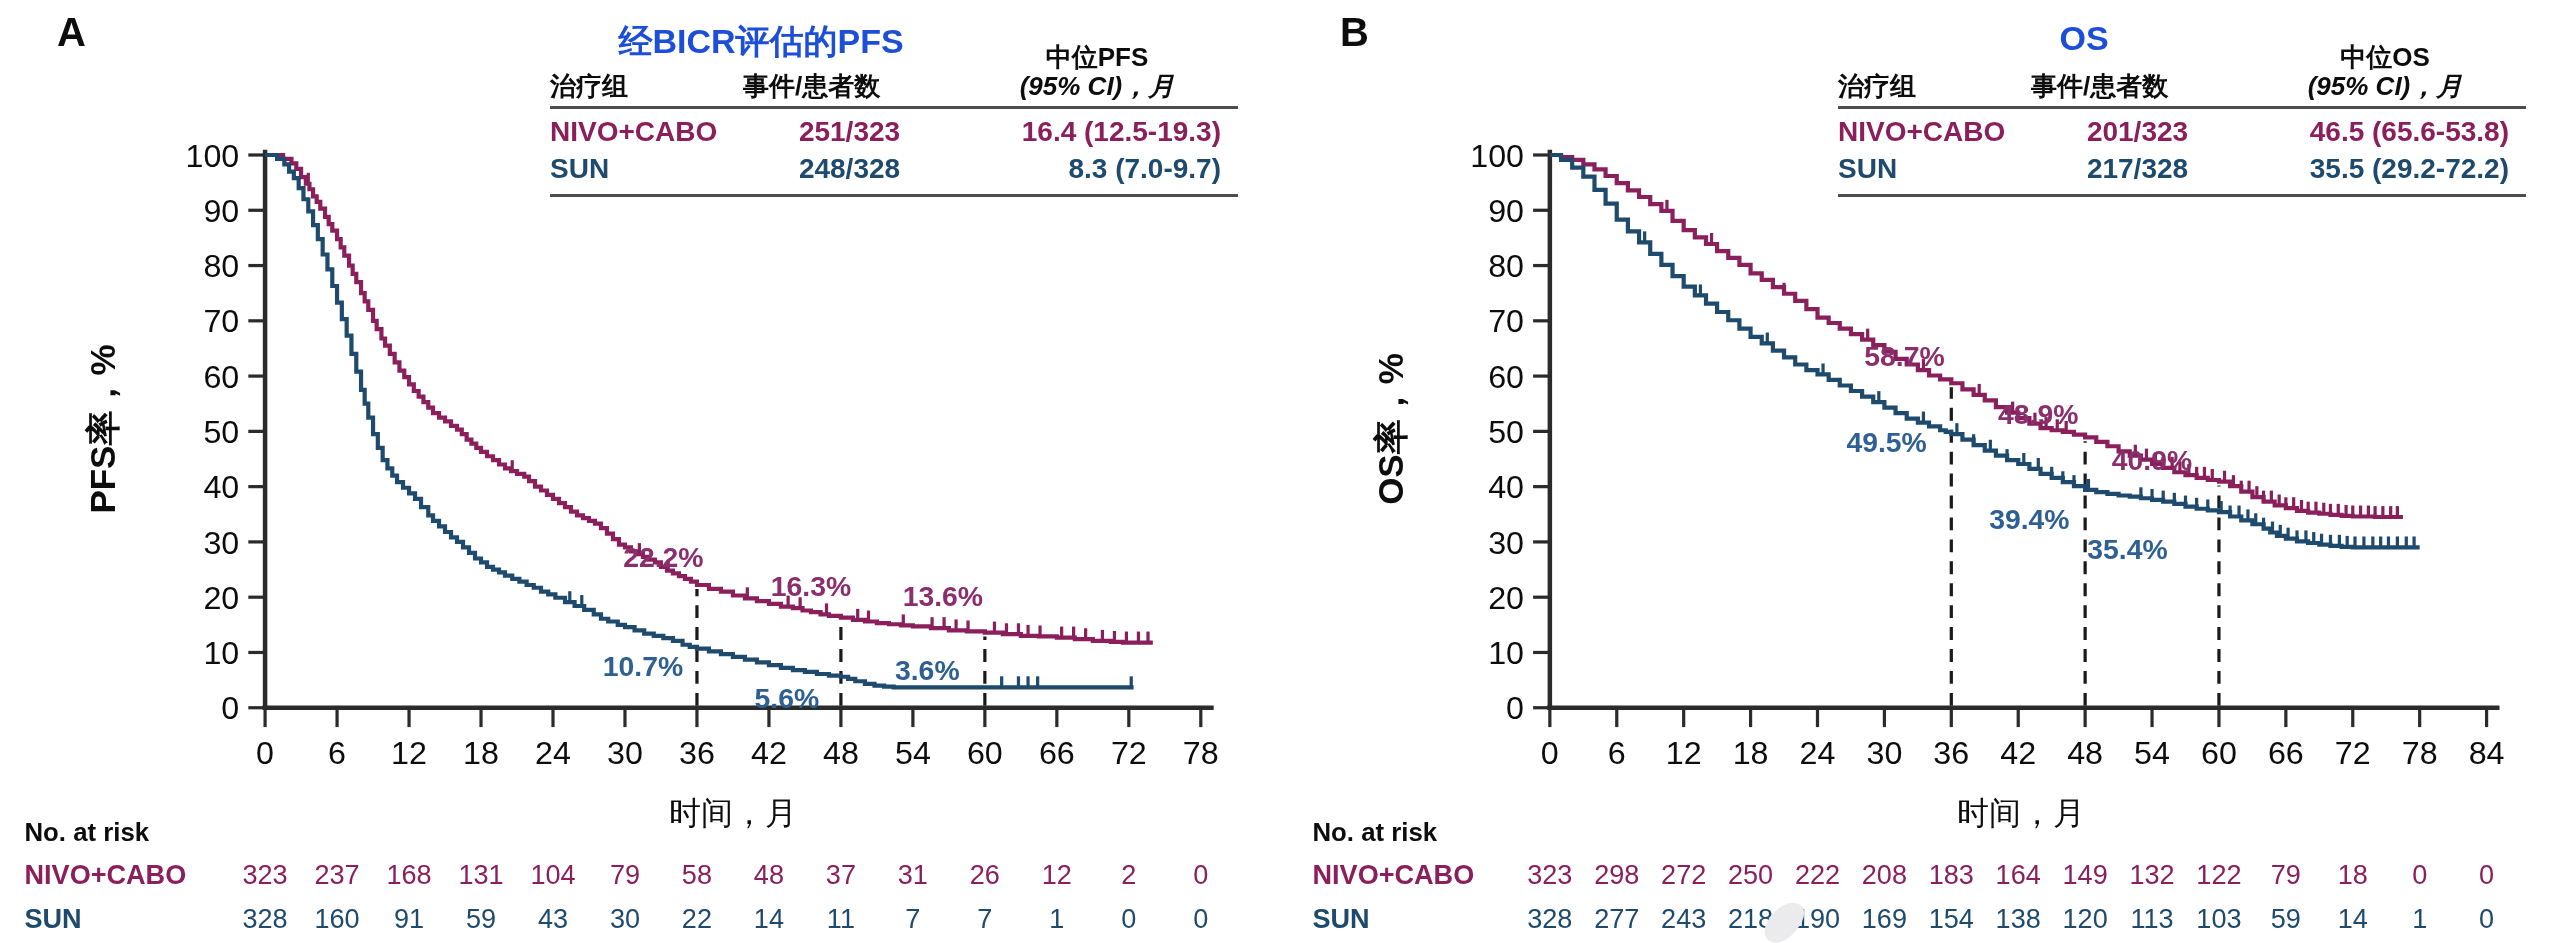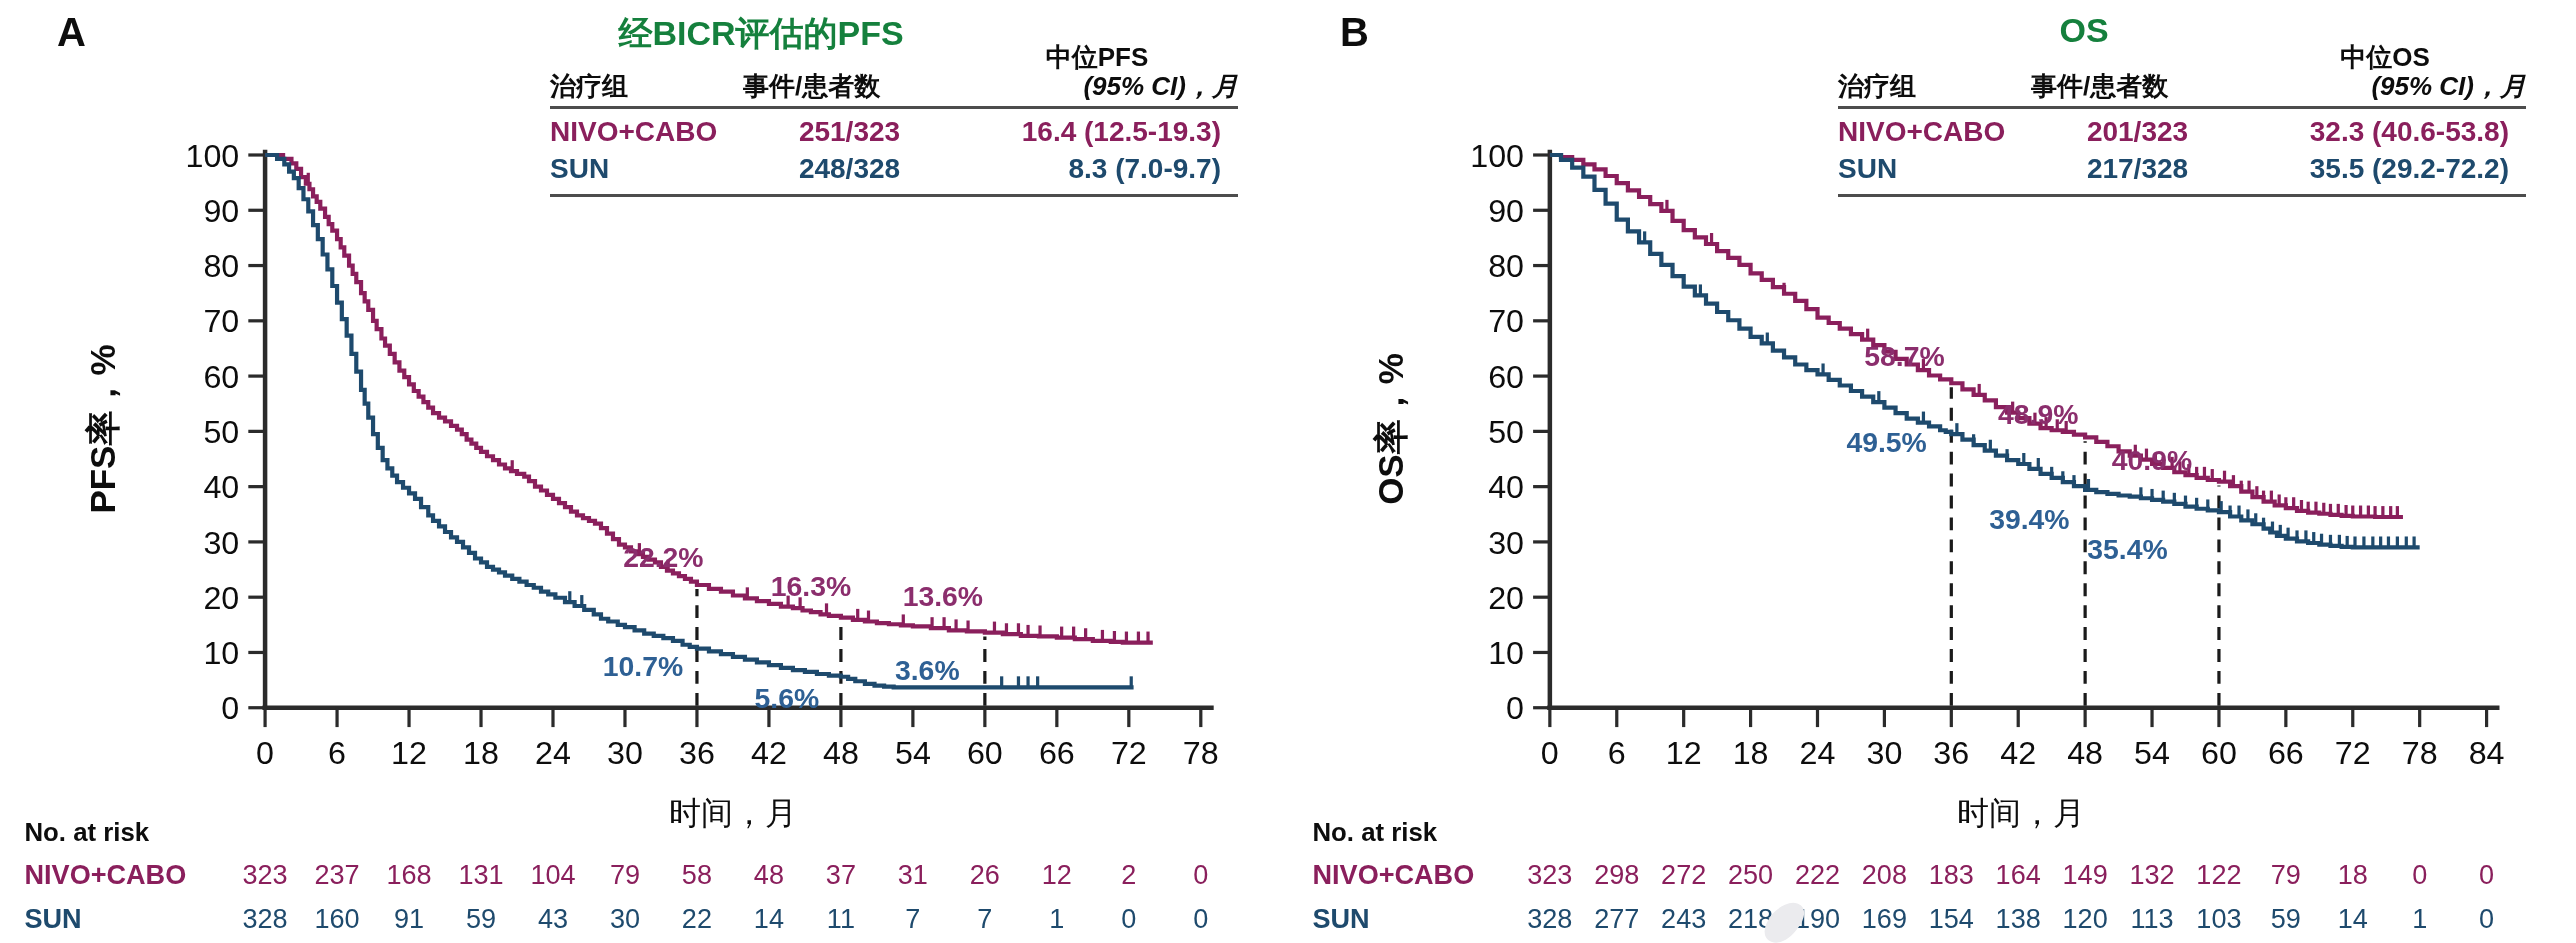--- a/index.html
+++ b/index.html
@@ -3,33 +3,33 @@
 <meta charset="utf-8">
 <style>
   html,body{margin:0;padding:0;background:#fff;}
   .canvas{position:relative;width:2576px;height:944px;background:#ffffff;overflow:hidden;
           font-family:"Liberation Sans","DejaVu Sans",sans-serif;color:#111;}
   .panel{position:absolute;top:0;width:1288px;height:944px;}
   #panel-0{left:0;} #panel-1{left:1288px;}
   .km-svg{position:absolute;left:0;top:0;width:1288px;height:944px;}
   .panel-letter{position:absolute;top:10.3px;font-size:40px;font-weight:bold;color:#0d0d0d;}
   #panel-0 .panel-letter{left:57px;} #panel-1 .panel-letter{left:52px;}
-  .panel-title{position:absolute;top:11px;transform:translateX(-50%);font-size:34px;font-weight:bold;white-space:nowrap;color:#15803d;}
+  .panel-title{position:absolute;top:19px;transform:translateX(-50%);font-size:34px;font-weight:bold;white-space:nowrap;color:#1d4ed8;}
   #panel-0 .panel-title{left:761px;} #panel-1 .panel-title{left:748px;margin-left:48px;}
   .y-axis-title{position:absolute;left:103px;top:429px;transform:translate(-50%,-50%) rotate(-90deg);
       font-size:35px;font-weight:bold;white-space:nowrap;color:#0d0d0d;}
   .x-axis-title{position:absolute;left:733px;top:792px;transform:translateX(-50%);
       font-size:32px;font-weight:normal;white-space:nowrap;color:#0d0d0d;}
   .results-table{position:absolute;left:550px;top:43px;width:688px;}
   .tbl-row{display:grid;grid-template-columns:193px 213px 1fr;align-items:end;}
   .tbl-header{padding-bottom:5.2px;border-bottom:3.2px solid #4d4d4d;}
   .tbl-header span{font-size:26px;font-weight:bold;line-height:1.12;color:#0d0d0d;}
   .tbl-header .c1,.tbl-header .c2{}
   .tbl-header .c3{text-align:center;}
-  .tbl-header .c3 .l2{font-style:italic;display:block;text-align:right;}
+  .tbl-header .c3 .l2{font-style:italic;display:block;}
   .tbl-body{border-bottom:3.2px solid #4d4d4d;padding:3.9px 0 6.4px 0;}
   .data-row{height:37px;align-items:center;font-size:28px;font-weight:bold;}
   .data-row .c1{text-align:left;}
   .data-row .c2{text-align:center;}
   .data-row .c3{text-align:right;padding-right:17px;}
   .maroon{color:#8a1f5c;} .blue{color:#1e4a6d;}
   .hr-line{padding-top:7.7px;text-align:center;font-size:26.4px;font-weight:bold;color:#0d0d0d;}
   .hr-line sup{font-size:16px;}
   .watermark{position:absolute;left:1769px;top:900px;width:30px;height:45px;background:#ebebee;
       transform:rotate(22deg) skewX(-18deg);border-radius:45% 55% 40% 60%;}
@@ -398,21 +398,21 @@
     <div class="results-table">
       <div class="tbl-row tbl-header">
         <span class="c1">治疗组</span>
         <span class="c2">事件/患者数</span>
         <span class="c3"><span class="l1">中位OS</span><span class="l2">(95% CI)，月</span></span>
       </div>
       <div class="tbl-body">
         <div class="tbl-row data-row maroon">
           <span class="c1">NIVO+CABO</span>
           <span class="c2">201/323</span>
-          <span class="c3">32.3 (40.6-53.8)</span>
+          <span class="c3">46.5 (65.6-53.8)</span>
         </div>
         <div class="tbl-row data-row blue">
           <span class="c1">SUN</span>
           <span class="c2">217/328</span>
           <span class="c3">35.5 (29.2-72.2)</span>
         </div>
       </div>
     </div>
   </section>
 

